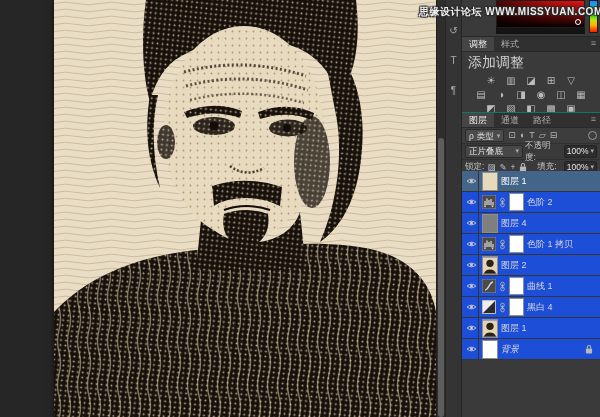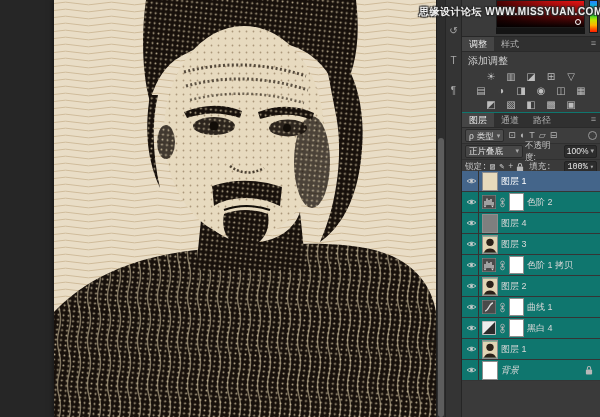--- a/index.html
+++ b/index.html
@@ -40,42 +40,42 @@
   .cramp{position:absolute;left:34px;top:28px;width:89px;height:6px;background:#141414;}
 
   
   .ptabs{height:14px;background:#303030;display:flex;align-items:stretch;font-size:9px;color:#b2b2b2;border-bottom:1px solid #2a2a2a;}
   .ptab{padding:1px 7px 0;line-height:13px;}
   .ptab.active{background:#454545;color:#ececec;}
   .pmenu{margin-left:auto;color:#9a9a9a;padding:0 4px;line-height:13px;font-size:9px;}
 
   
   .adj-panel{position:absolute;left:0;top:36px;width:100%;height:76px;background:#3a3a3a;border-top:1px solid #272727;}
-  .adj-add{font-size:10px;color:#cfcfcf;padding:2px 0 1px 6px;}
+  .adj-add{font-size:14px;color:#cfcfcf;padding:2px 0 1px 6px;}
   .adj-row{display:flex;justify-content:center;gap:5px;margin-top:1px;}
   .adj-ic{width:15px;height:13px;color:#bdbdbd;font-size:10px;line-height:13px;text-align:center;}
 
   
   .layers-panel{position:absolute;left:0;top:112px;width:100%;height:305px;background:#3a3a3a;border-top:1px solid #0f766e;}
   .lfilter{height:15px;display:flex;align-items:center;gap:4px;padding:0 3px;background:#3d3d3d;border-bottom:1px solid #303030;}
   .fpill{background:#4c4c4c;border:1px solid #2b2b2b;border-radius:2px;color:#ddd;font-size:8.5px;height:11px;line-height:10px;
          padding:0 3px;display:flex;gap:3px;align-items:center;}
   .ficn{color:#b5b5b5;font-size:9px;line-height:11px;}
   .ftoggle{margin-left:auto;width:7px;height:7px;border:1px solid #999;border-radius:50%;}
   .lblend,.llock{height:15px;display:flex;align-items:center;gap:2px;padding:0 3px;font-size:8.5px;color:#c5c5c5;border-bottom:1px solid #303030;}
-  .llock{height:14px;font-family:Liberation Mono, monospace;}
+  .llock{height:14px;}
   .bselect{background:#474747;border:1px solid #2a2a2a;border-radius:2px;height:11px;line-height:10px;padding:0 3px;
            min-width:50px;display:flex;justify-content:space-between;color:#e4e4e4;gap:3px;}
   .vbox{background:#2d2d2d;border:1px solid #232323;border-radius:2px;height:11px;line-height:10px;padding:0 2px;color:#e4e4e4;
-        display:flex;gap:2px;margin-left:11px;}
+        display:flex;gap:2px;margin-left:5px;}
   .caret{font-size:7px;color:#aaa;}
   .lockic{color:#c3c3c3;font-size:8.5px;line-height:12px;margin:0 1px;}
 
   .lrows{position:absolute;left:0;top:58px;right:0;}
-  .lrow{height:21px;display:flex;align-items:center;gap:3px;padding:0 2px;background:#0f766e;border-bottom:1px solid #353535;box-sizing:border-box;}
+  .lrow{height:21px;display:flex;align-items:center;gap:3px;padding:0 2px;background:#1d4ed8;border-bottom:1px solid #353535;box-sizing:border-box;}
   .lrow.sel{background:#44658a;}
   .eyecell{width:14px;align-self:stretch;display:flex;align-items:center;justify-content:center;border-right:1px solid #333;}
   .thumb{width:16px;height:19px;border:1px solid #8d8d8d;box-sizing:border-box;flex:none;}
   .thumb.cream{background:#e7dabc;}
   .thumb.gray{background:#7f7f7f;}
   .thumb.white{background:#ffffff;}
   .pthumb{width:16px;height:19px;border:1px solid #8d8d8d;box-sizing:border-box;flex:none;}
   .adjthumb{width:14px;height:14px;flex:none;}
   .mask{width:15px;height:18px;background:#fff;border:1px solid #8d8d8d;box-sizing:border-box;flex:none;}
   .lname{font-size:9px;color:#d8d8d8;white-space:nowrap;overflow:hidden;}
@@ -326,31 +326,20 @@
           <span class="eyecell">
               <svg width="11" height="8" viewBox="0 0 12 9">
                 <use href="#sym-eye"></use>
               </svg>
             </span>
           <span class="thumb gray"></span>
           <span class="lname">图层 4</span>
         </div>
 
 
-        <div class="lrow">
-          <span class="eyecell">
-              <svg width="11" height="8" viewBox="0 0 12 9">
-                <use href="#sym-eye"></use>
-              </svg>
-            </span>
-          <svg class="pthumb" viewBox="0 0 16 19">
-              <use href="#sym-portrait"></use>
-            </svg>
-          <span class="lname">图层 3</span>
-        </div>
 
         <div class="lrow">
           <span class="eyecell">
               <svg width="11" height="8" viewBox="0 0 12 9">
                 <use href="#sym-eye"></use>
               </svg>
             </span>
           <svg class="adjthumb" viewBox="0 0 14 14">
               <use href="#sym-levels"></use>
             </svg>

